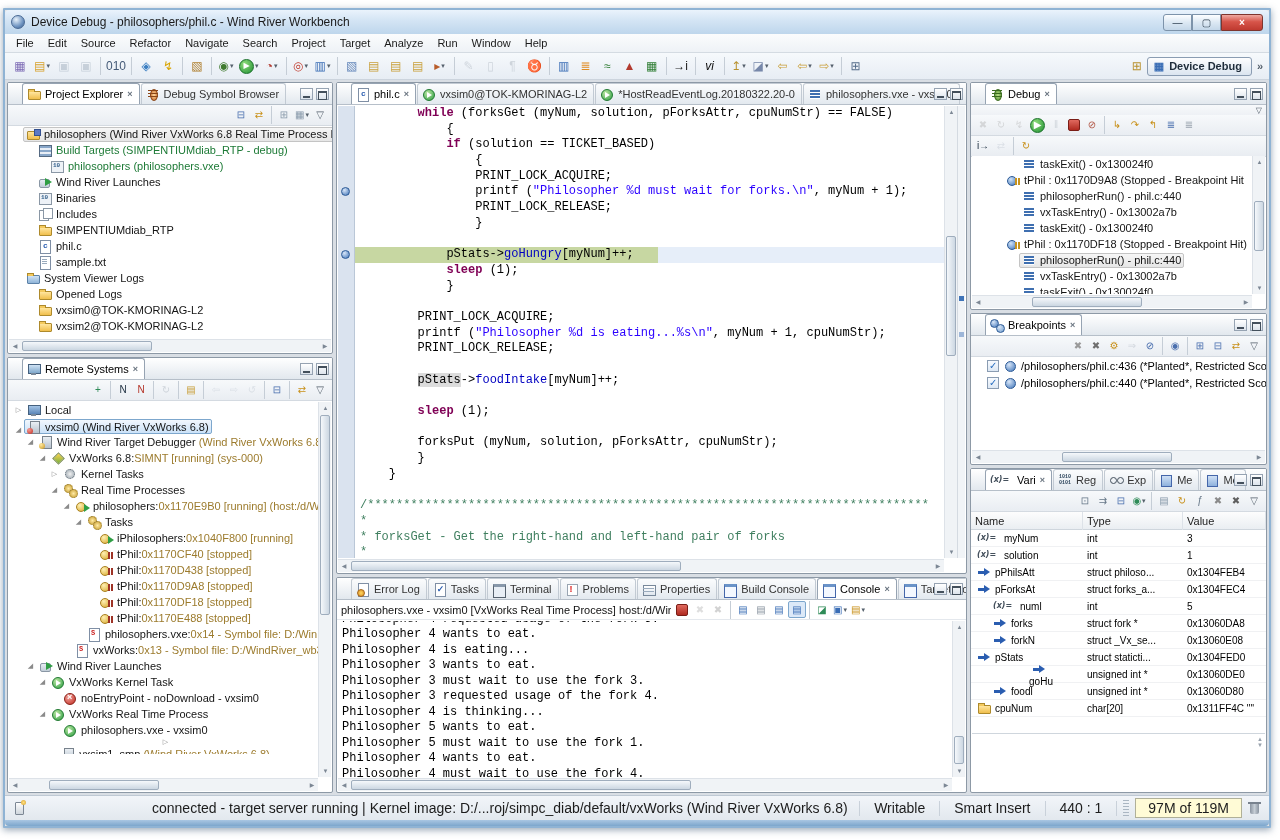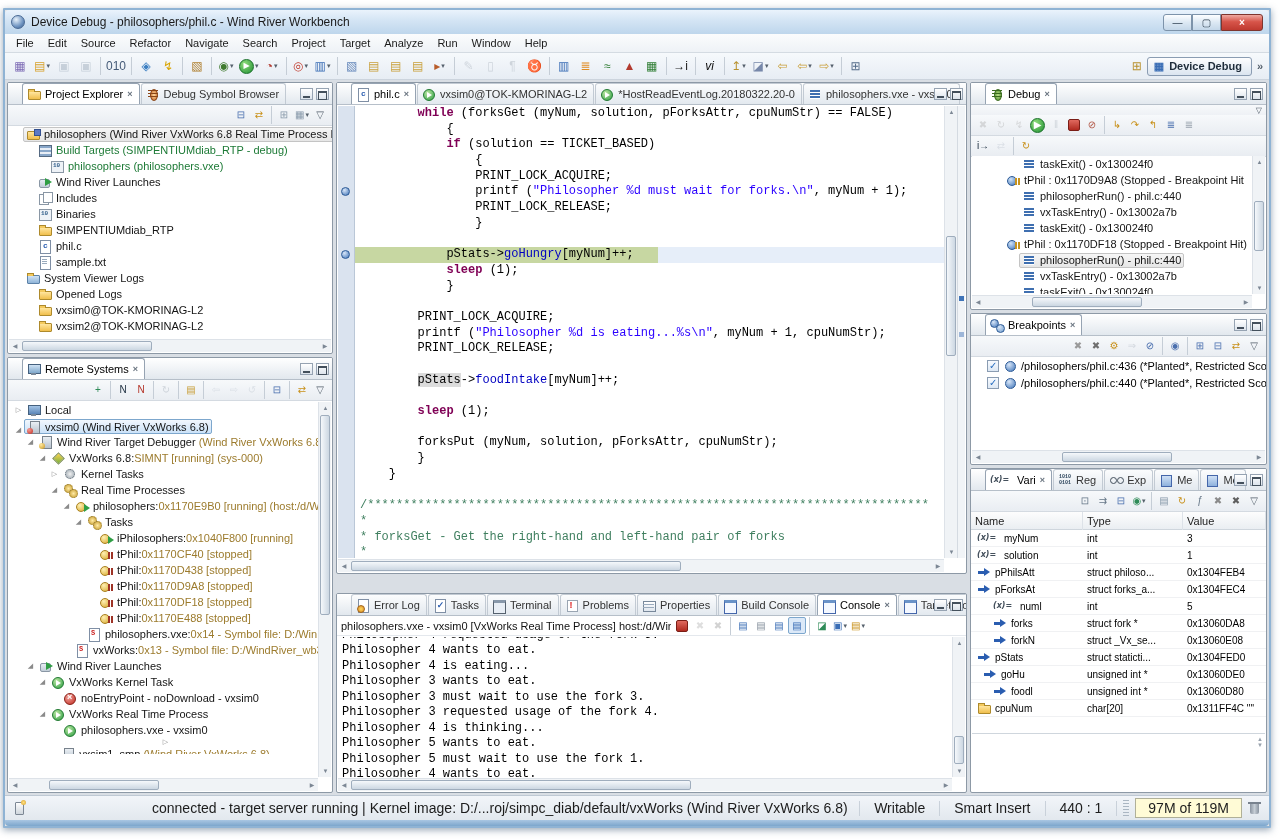--- a/index.html
+++ b/index.html
@@ -471,22 +471,22 @@
             </span>
             <span class="tbtn">
               <span class="gly" style="color: rgb(85, 96, 108);">▽</span>
             </span>
           </div>
       <div class="treebody" style="height:214px">
             <div class="trow" style="padding-left: 4px;"><span class="tw"></span><span class="lab selg"><span class="icon i-proj"></span><span class="seg-n">philosophers (Wind River VxWorks 6.8 Real Time Process Proj</span></span></div>
             <div class="trow" style="padding-left: 16px;"><span class="tw"></span><span class="lab"><span class="icon i-build"></span><span class="seg-g">Build Targets (SIMPENTIUMdiab_RTP - debug)</span></span></div>
             <div class="trow" style="padding-left: 28px;"><span class="tw"></span><span class="lab"><span class="icon i-bin"></span><span class="seg-g">philosophers (philosophers.vxe)</span></span></div>
             <div class="trow" style="padding-left: 16px;"><span class="tw"></span><span class="lab"><span class="icon i-launches"></span><span class="seg-n">Wind River Launches</span></span></div>
+            <div class="trow" style="padding-left: 16px;"><span class="tw"></span><span class="lab"><span class="icon i-bin"></span><span class="seg-n">Binaries</span></span></div>
             <div class="trow" style="padding-left: 16px;"><span class="tw"></span><span class="lab"><span class="icon i-inc"></span><span class="seg-n">Includes</span></span></div>
-            <div class="trow" style="padding-left: 16px;"><span class="tw"></span><span class="lab"><span class="icon i-bin"></span><span class="seg-n">Binaries</span></span></div>
             <div class="trow" style="padding-left: 16px;"><span class="tw"></span><span class="lab"><span class="icon i-folder"></span><span class="seg-n">SIMPENTIUMdiab_RTP</span></span></div>
             <div class="trow" style="padding-left: 16px;"><span class="tw"></span><span class="lab"><span class="icon i-cfile"></span><span class="seg-n">phil.c</span></span></div>
             <div class="trow" style="padding-left: 16px;"><span class="tw"></span><span class="lab"><span class="icon i-txt"></span><span class="seg-n">sample.txt</span></span></div>
             <div class="trow" style="padding-left: 4px;"><span class="tw"></span><span class="lab"><span class="icon i-sv"></span><span class="seg-n">System Viewer Logs</span></span></div>
             <div class="trow" style="padding-left: 16px;"><span class="tw"></span><span class="lab"><span class="icon i-folder"></span><span class="seg-n">Opened Logs</span></span></div>
             <div class="trow" style="padding-left: 16px;"><span class="tw"></span><span class="lab"><span class="icon i-folder"></span><span class="seg-n">vxsim0@TOK-KMORINAG-L2</span></span></div>
             <div class="trow" style="padding-left: 16px;"><span class="tw"></span><span class="lab"><span class="icon i-folder"></span><span class="seg-n">vxsim2@TOK-KMORINAG-L2</span></span></div>
           </div>
       <div class="hsb" style="left:1px;right:1px">
         <span class="sba">◀</span>
@@ -654,21 +654,21 @@
         <div class="ovm" style="top:42%;background:#3f74b8"></div>
         <div class="ovm" style="top:50%;background:#9db6d8"></div>
       </div>
       <div class="hsb" style="left:1px;right:22px">
         <span class="sba">◀</span>
             <span class="hth" style="left:13px;width:330px"></span>
             <span class="sba r">▶</span>
       </div>
     </div>
 
-    <div class="panel" style="left:331px;top:513px;width:631px;bottom:2px">
+    <div class="panel" style="left:331px;top:497px;width:631px;bottom:2px">
       <div class="ptabs">
         <div class="tabswrap">
               <div class="ptab ina">
                 <span class="icon i-errlog"></span>
                 <span class="tlab">Error Log</span>
               </div>
               <div class="ptab ina">
                 <span class="icon i-tasks"></span>
                 <span class="tlab">Tasks</span>
               </div>
@@ -1057,21 +1057,21 @@
             </div>
             <div class="vrow">
               <span class="vc vc1 vname" style="padding-left: 6px;">
                 <span class="icon i-ptr"></span>
                 <span>pStats</span>
               </span>
               <span class="vc vc2">struct staticti...</span>
               <span class="vc vc3">0x1304FED0</span>
             </div>
             <div class="vrow">
-              <span class="vc vc1 vname" style="padding-left: 12px;">
+              <span class="vc vc1 vname" style="padding-left: 32px; flex-direction: column;">
                 <span class="icon i-ptr"></span>
                 <span>goHu</span>
               </span>
               <span class="vc vc2">unsigned int *</span>
               <span class="vc vc3">0x13060DE0</span>
             </div>
             <div class="vrow">
               <span class="vc vc1 vname" style="padding-left: 22px;">
                 <span class="icon i-ptr"></span>
                 <span>foodl</span>

